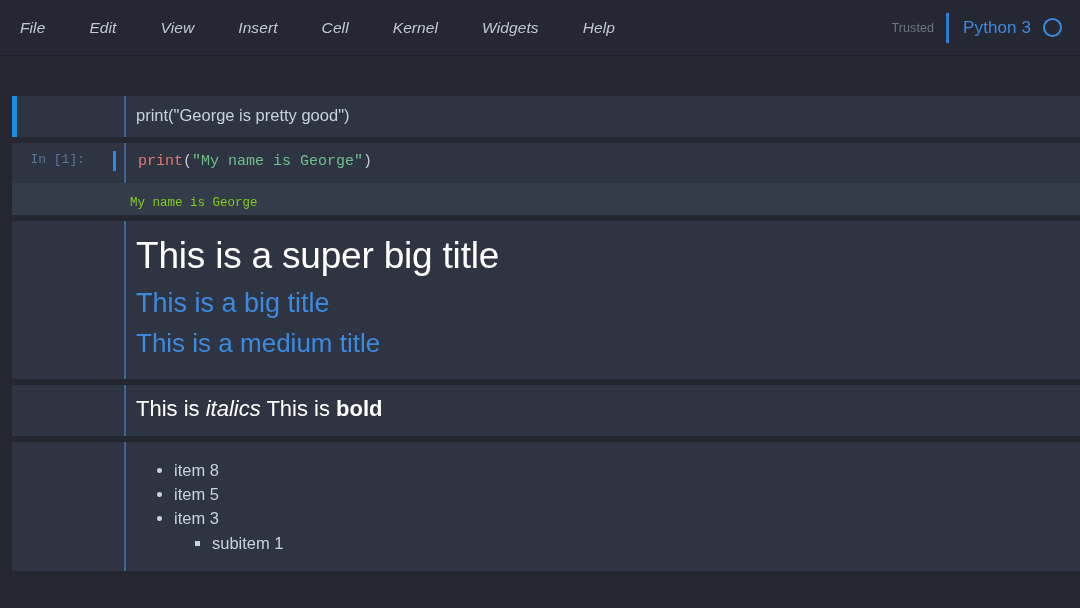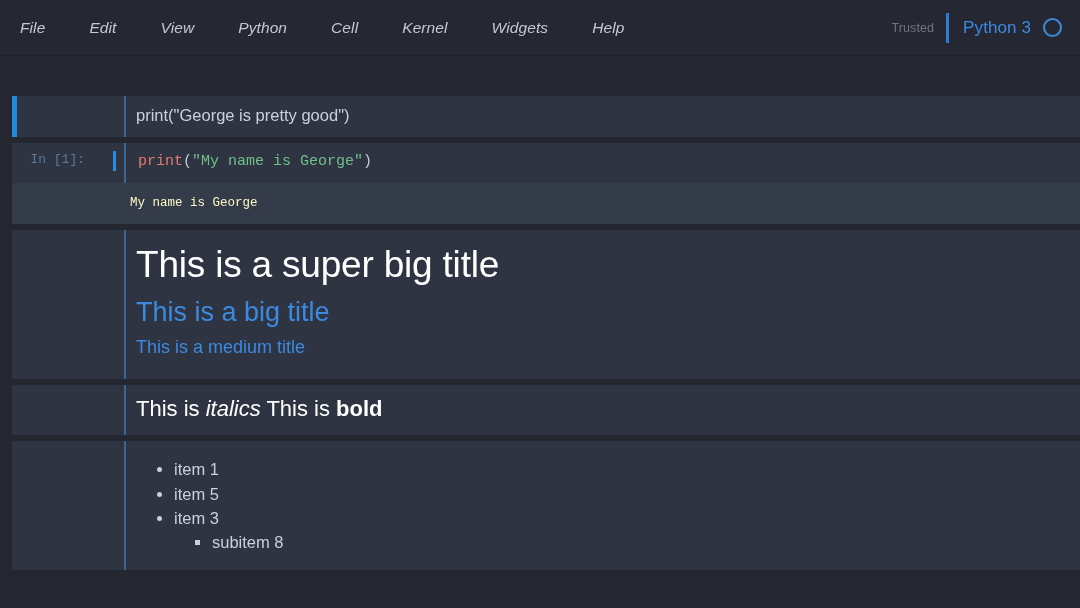--- a/index.html
+++ b/index.html
@@ -159,21 +159,21 @@
   .md h2 {
     color: #3b8ae0;
     font-weight: normal;
     font-size: 27px;
     line-height: 1.2;
     margin: 0 0 9px 0;
   }
   .md h3 {
     color: #3b8ae0;
     font-weight: normal;
-    font-size: 18px;
+    font-size: 26px;
     line-height: 1.2;
     margin: 0 0 8px 0;
   }
   .md h4 {
     color: #3b8ae0;
     font-weight: normal;
     font-size: 17px;
     line-height: 1.2;
     margin: 0 0 3px 0;
   }
@@ -222,38 +222,38 @@
     min-height: 30px;
     margin: 0 0 6px 12px;
   }
   .output-gutter {
     width: 114px;
     flex: 0 0 114px;
   }
   .output-text {
     font-family: "Liberation Mono", monospace;
     font-size: 12.5px;
-    color: #fef9c3;
-    padding: 12px 0 13px 4px;
+    color: #84cc16;
+    padding: 12px 0 4px 4px;
     white-space: pre;
     line-height: 1.3;
   }
 
   .cell-stack { margin-bottom: 6px; }
   .cell-stack .cell { margin-bottom: 0; }
 </style>
 </head>
 <body>
 
 <div class="menubar">
   <div class="menu-items">
     <div class="menu-item">File</div>
     <div class="menu-item">Edit</div>
     <div class="menu-item">View</div>
-    <div class="menu-item">Python</div>
+    <div class="menu-item">Insert</div>
     <div class="menu-item">Cell</div>
     <div class="menu-item">Kernel</div>
     <div class="menu-item">Widgets</div>
     <div class="menu-item">Help</div>
   </div>
 
   <div class="menubar-right">
     <div class="trusted-label">Trusted</div>
     <div class="kernel-divider"></div>
     <div class="kernel-name">Python 3</div>
@@ -312,25 +312,25 @@
     </div>
   </div>
 
   <div class="cell">
     <div class="gutter">
       <span class="prompt"></span>
     </div>
     <div class="cell-content">
       <div class="md">
         <ul>
-          <li>item 1</li>
+          <li>item 8</li>
           <li>item 5</li>
           <li><span>item 3</span>
             <ul>
-              <li>subitem 8</li>
+              <li>subitem 1</li>
             </ul>
           </li>
         </ul>
       </div>
     </div>
   </div>
 
 </div>
 
 </body></html>

